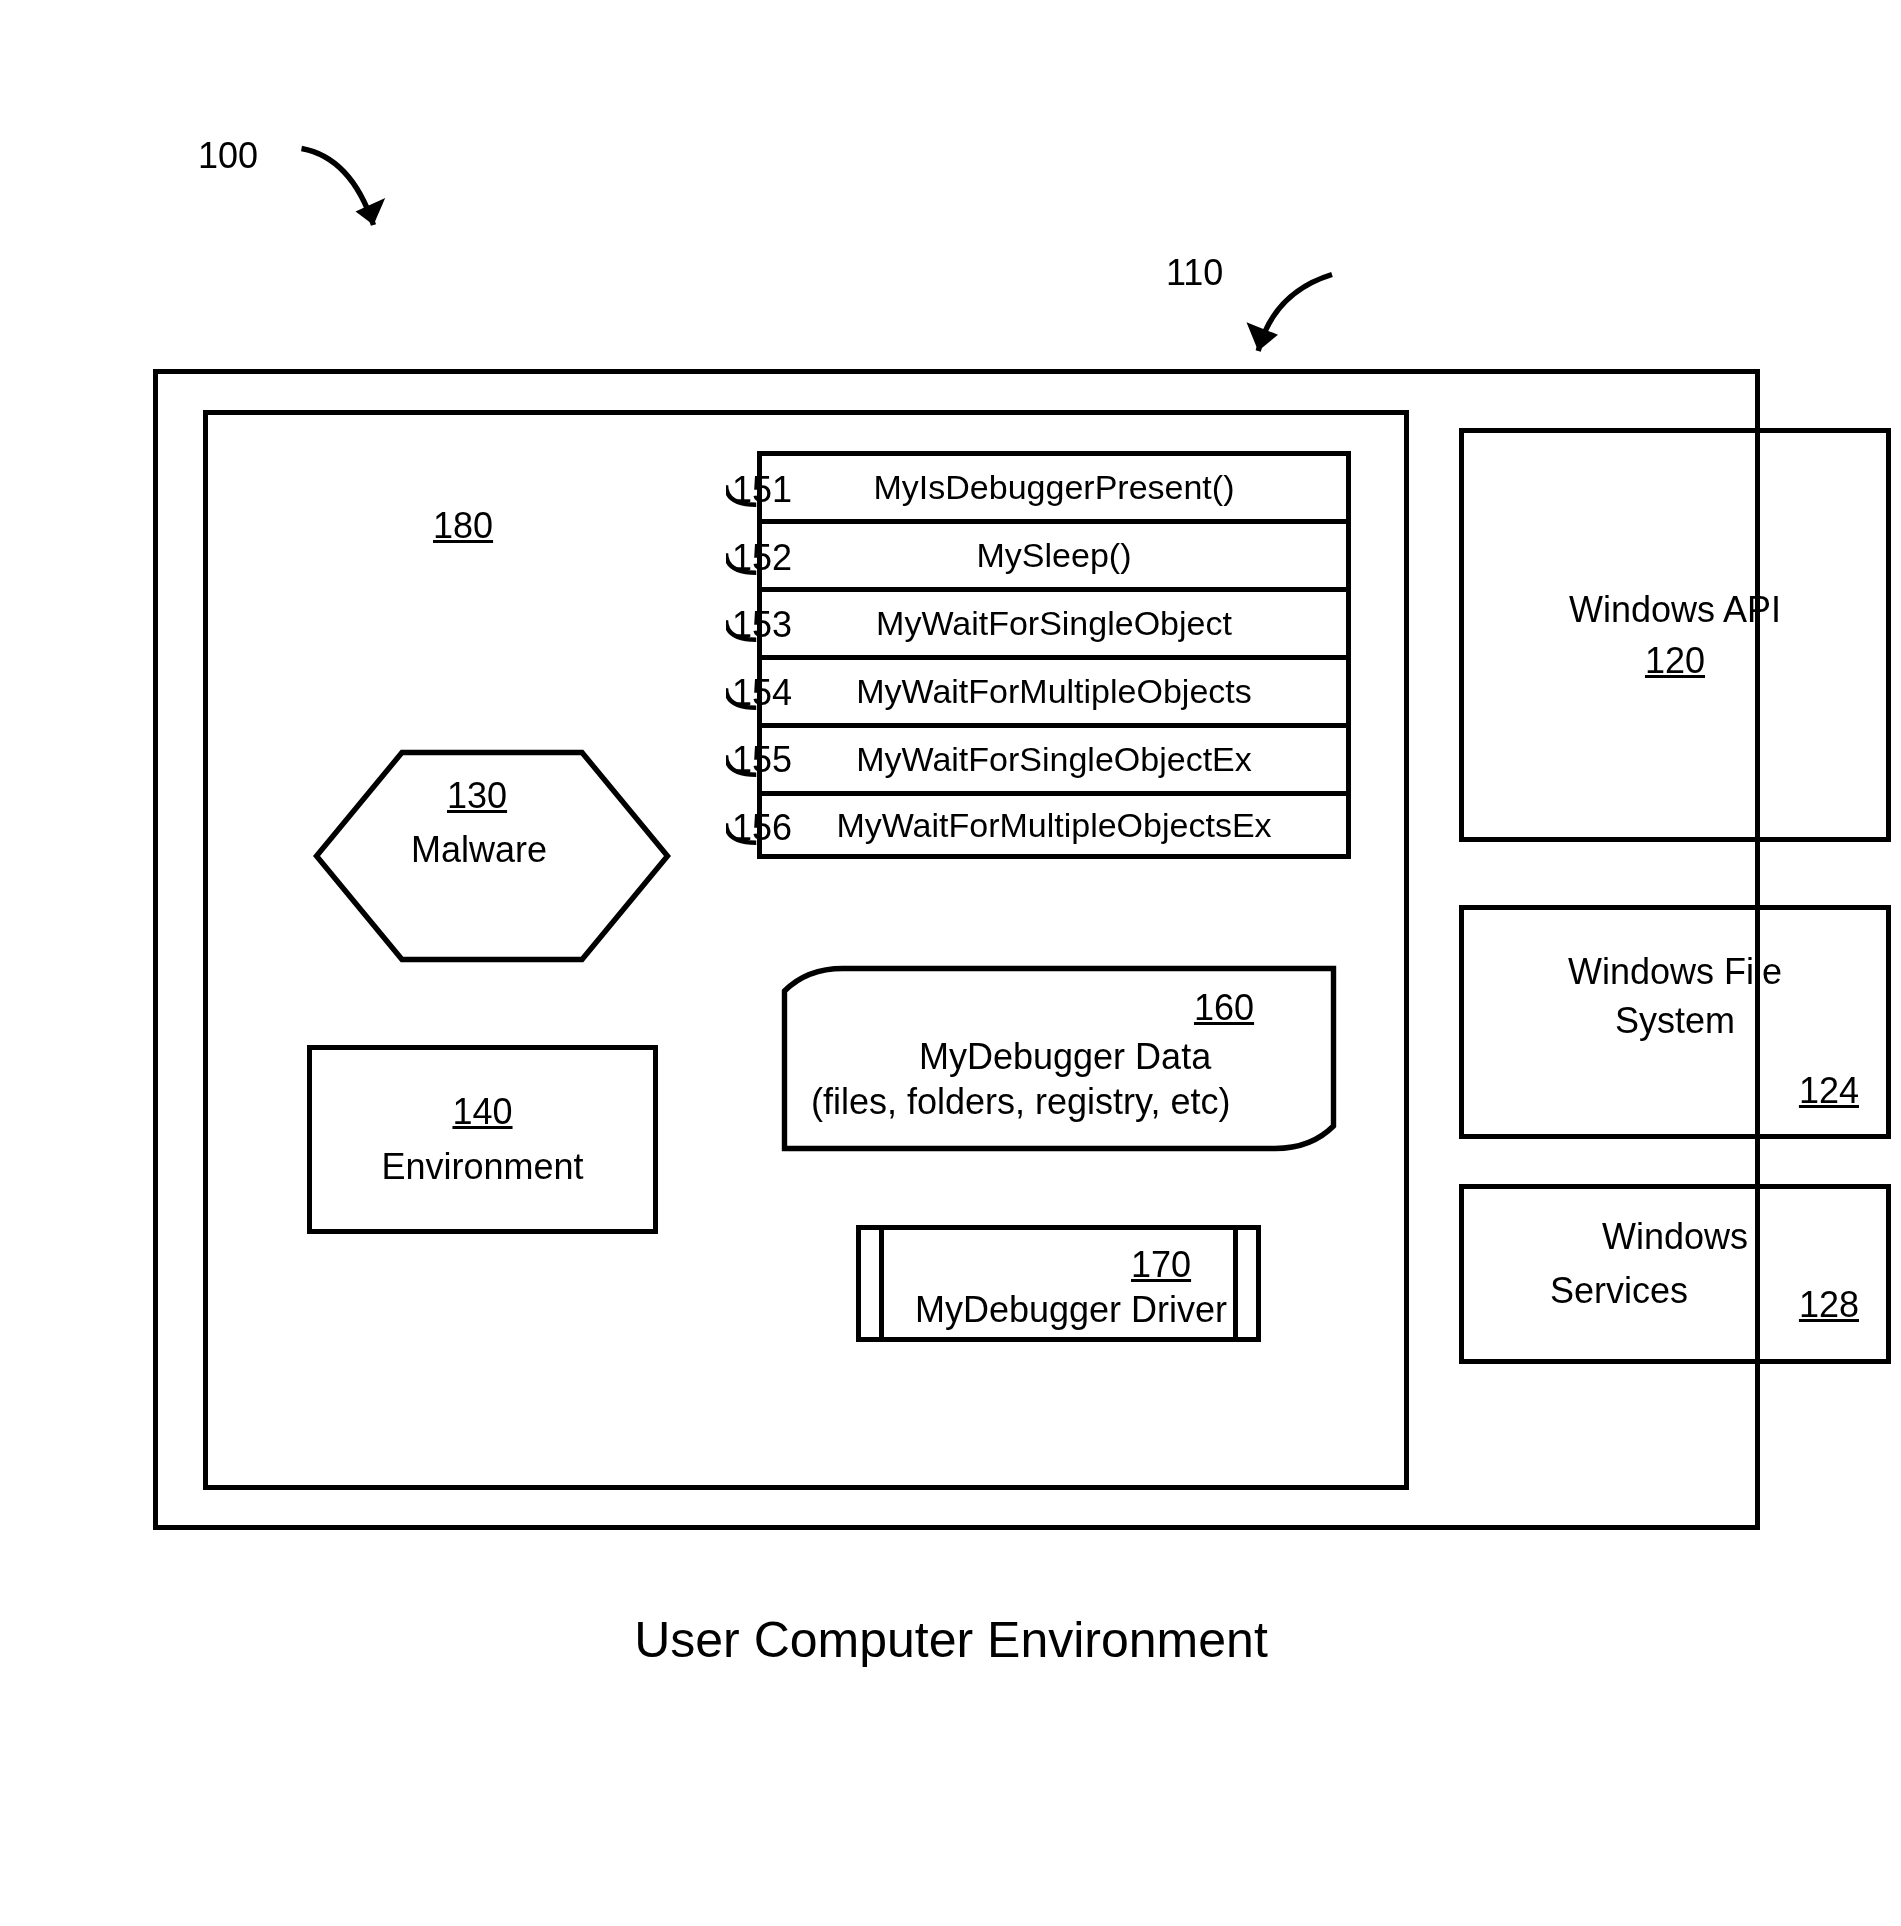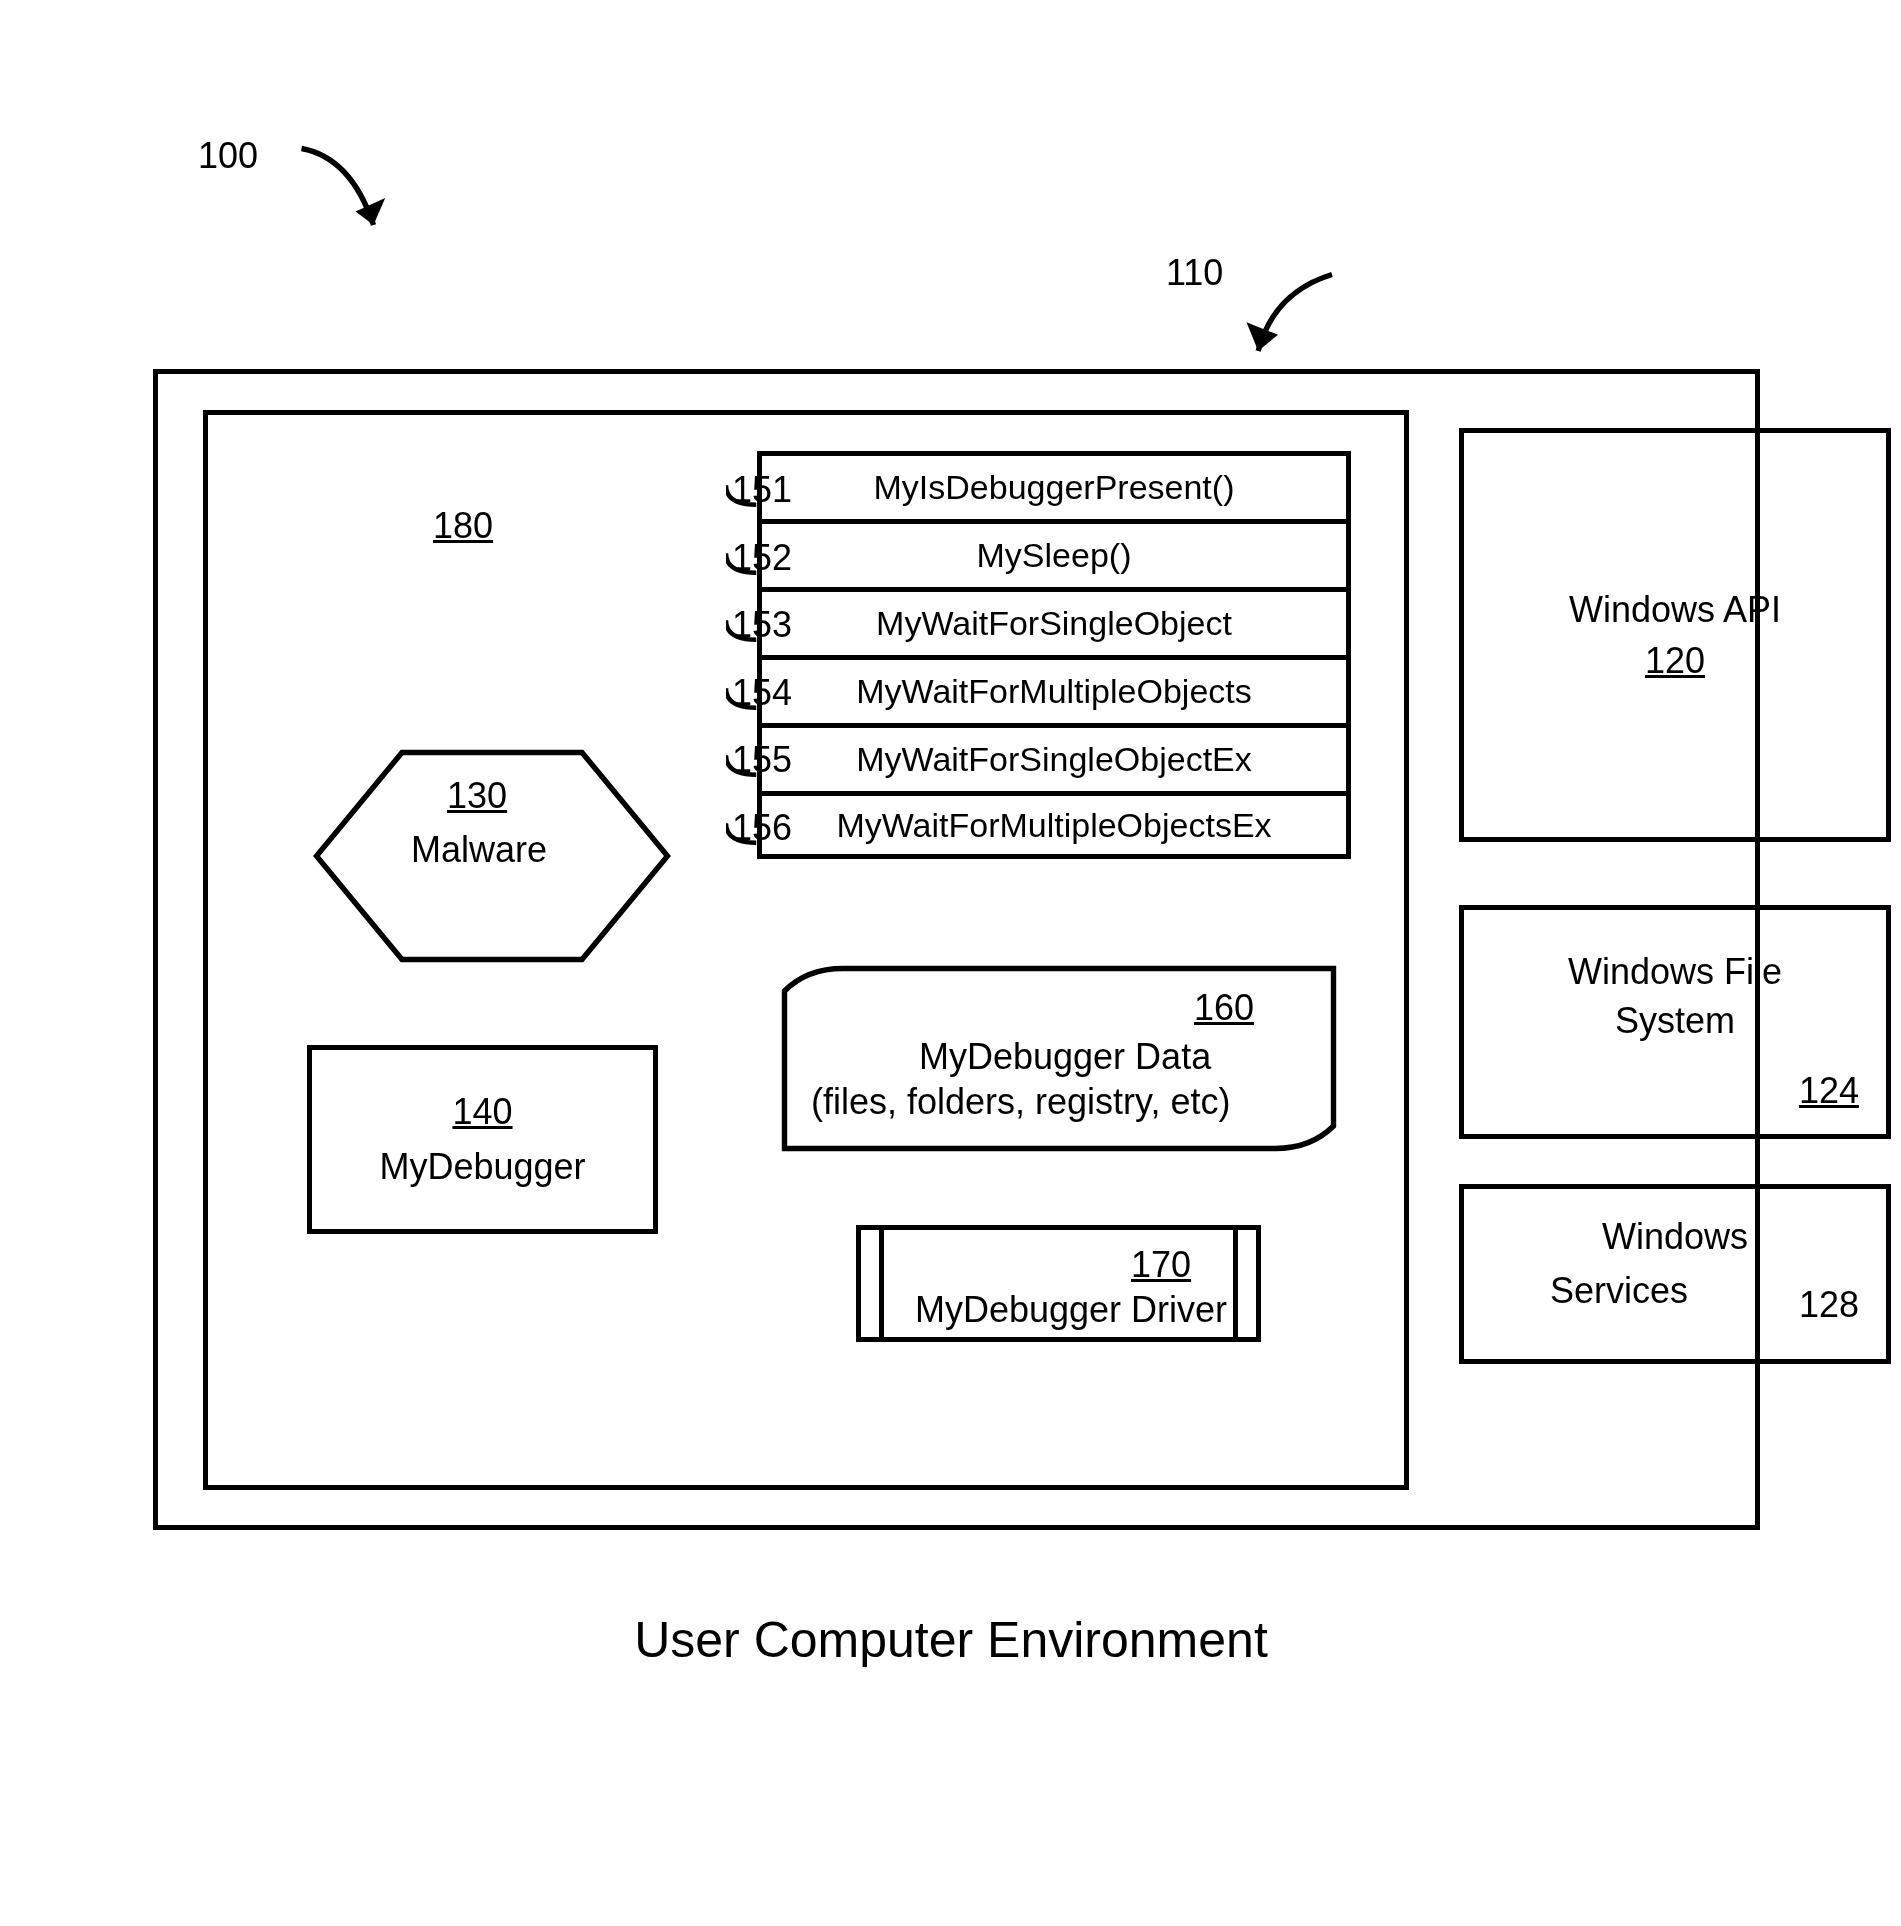--- a/index.html
+++ b/index.html
@@ -33,21 +33,21 @@
   .win-api{position:absolute;left:1301px;top:54px;width:432px;height:414px;border:5.4px solid #000;display:flex;flex-direction:column;align-items:center;justify-content:center}
   .win-api .txt{font-size:36px;margin-bottom:9px}
   .win-api .ref{font-size:36px;text-decoration:underline}
   .win-fs{position:absolute;left:1301px;top:531px;width:432px;height:234px;border:5.4px solid #000}
   .win-fs .l1{font-size:36px;text-align:center;position:absolute;width:100%;top:41px}
   .win-fs .l2{font-size:36px;text-align:center;position:absolute;width:100%;top:90px}
   .win-fs .ref{font-size:36px;text-decoration:underline;position:absolute;right:27px;bottom:22.5px}
   .win-sv{position:absolute;left:1301px;top:810px;width:432px;height:180px;border:5.4px solid #000}
   .win-sv .l1{font-size:36px;text-align:center;position:absolute;width:100%;top:27px}
   .win-sv .l2{font-size:36px;position:absolute;left:86px;top:81px}
-  .win-sv .ref{font-size:36px;position:absolute;right:27px;top:95px}
+  .win-sv .ref{font-size:36px;text-decoration:underline;position:absolute;right:27px;top:95px}
   .caption{position:absolute;left:0;top:1611px;width:1902px;text-align:center}
   .fig-title{font-size:61px;font-weight:bold;font-style:italic;margin-bottom:27px}
   .fig-sub{font-size:50px}
 </style>
 </head>
 <body>
 
 <div class="ref-100">100</div>
 <svg class="arrow-100" width="99" height="117" viewBox="0 0 110 130">
   <path d="M 5 5 Q 60 15 85 90" stroke="#000" stroke-width="6" fill="none"></path>
@@ -100,21 +100,21 @@
       </svg>
 
     <svg class="malware" viewBox="0 0 400 240">
       <polygon points="100,5 300,5 395,120 300,235 100,235 5,120" fill="none" stroke="#000" stroke-width="6"></polygon>
     </svg>
     <div class="malware-ref">130</div>
     <div class="malware-text">Malware</div>
 
     <div class="app">
       <div class="ref">140</div>
-      <div class="txt">MyDebugger</div>
+      <div class="txt">Environment</div>
     </div>
 
     <svg class="data-box" viewBox="0 0 620 210">
       <path d="M 5 30 Q 30 5 70 5 L 615 5 L 615 180 Q 590 205 550 205 L 5 205 Z" fill="none" stroke="#000" stroke-width="6"></path>
     </svg>
     <div class="data-ref">160</div>
     <div class="data-l1">MyDebugger Data</div>
     <div class="data-l2">(files, folders, registry, etc)</div>
 
     <div class="driver">

